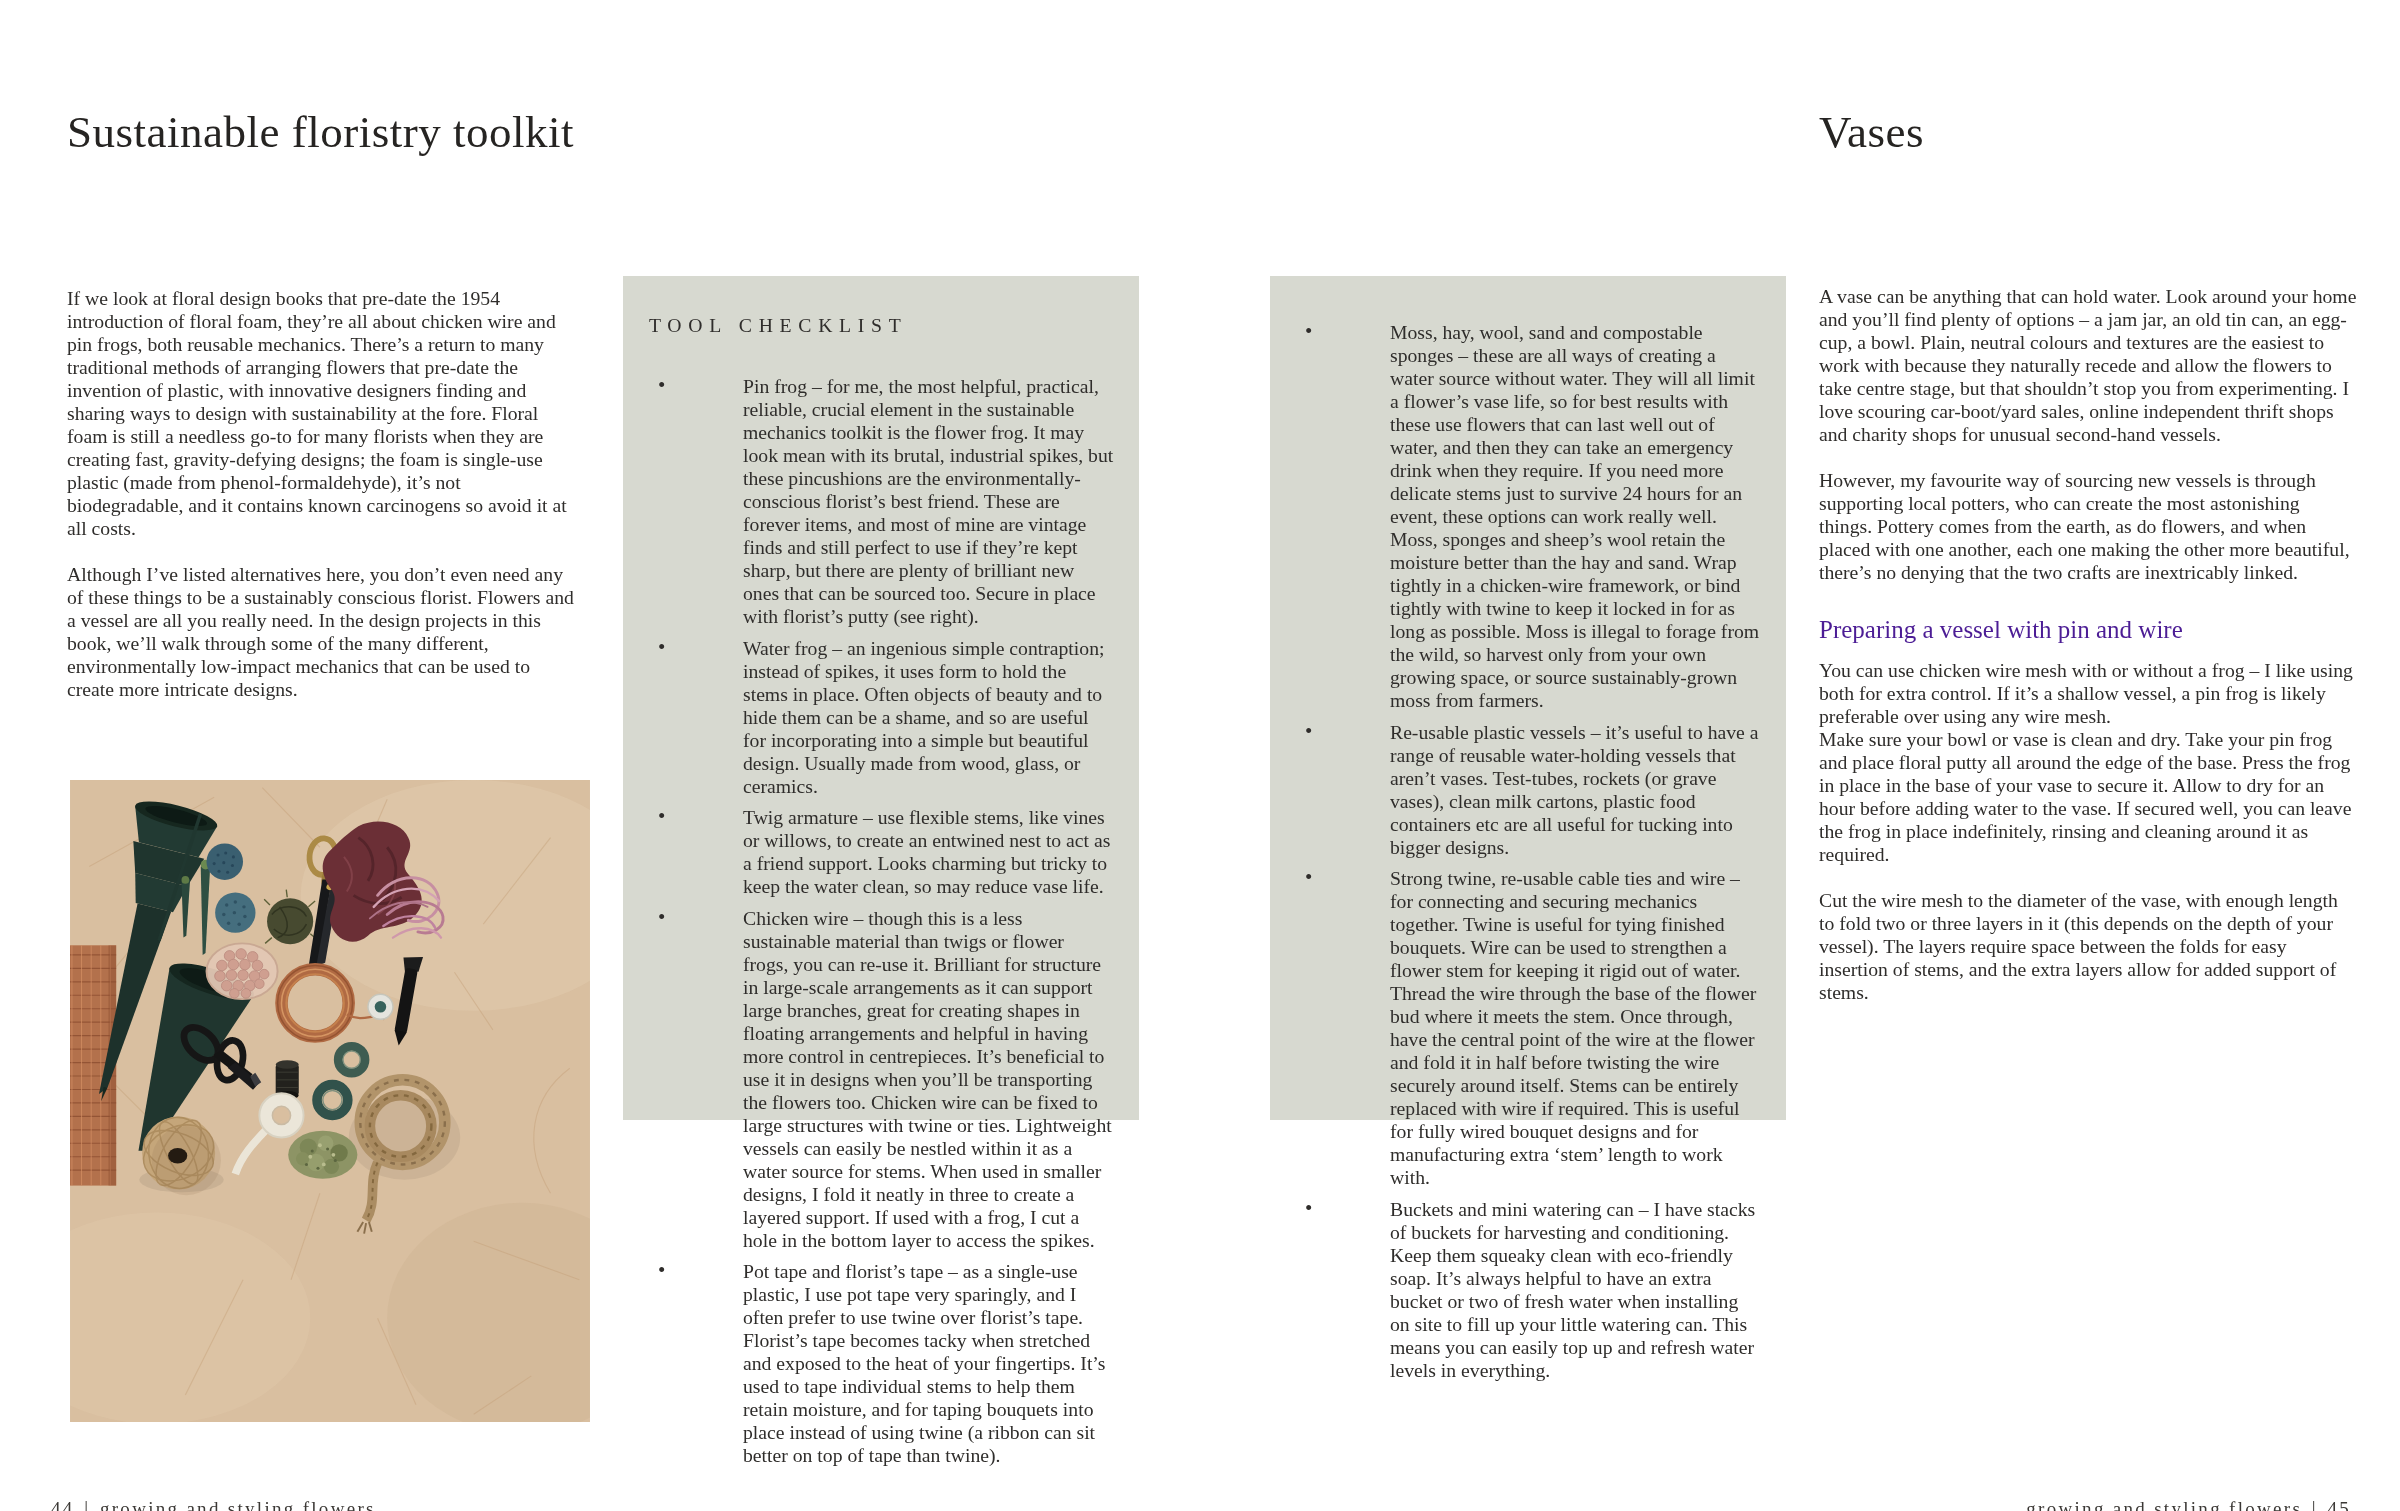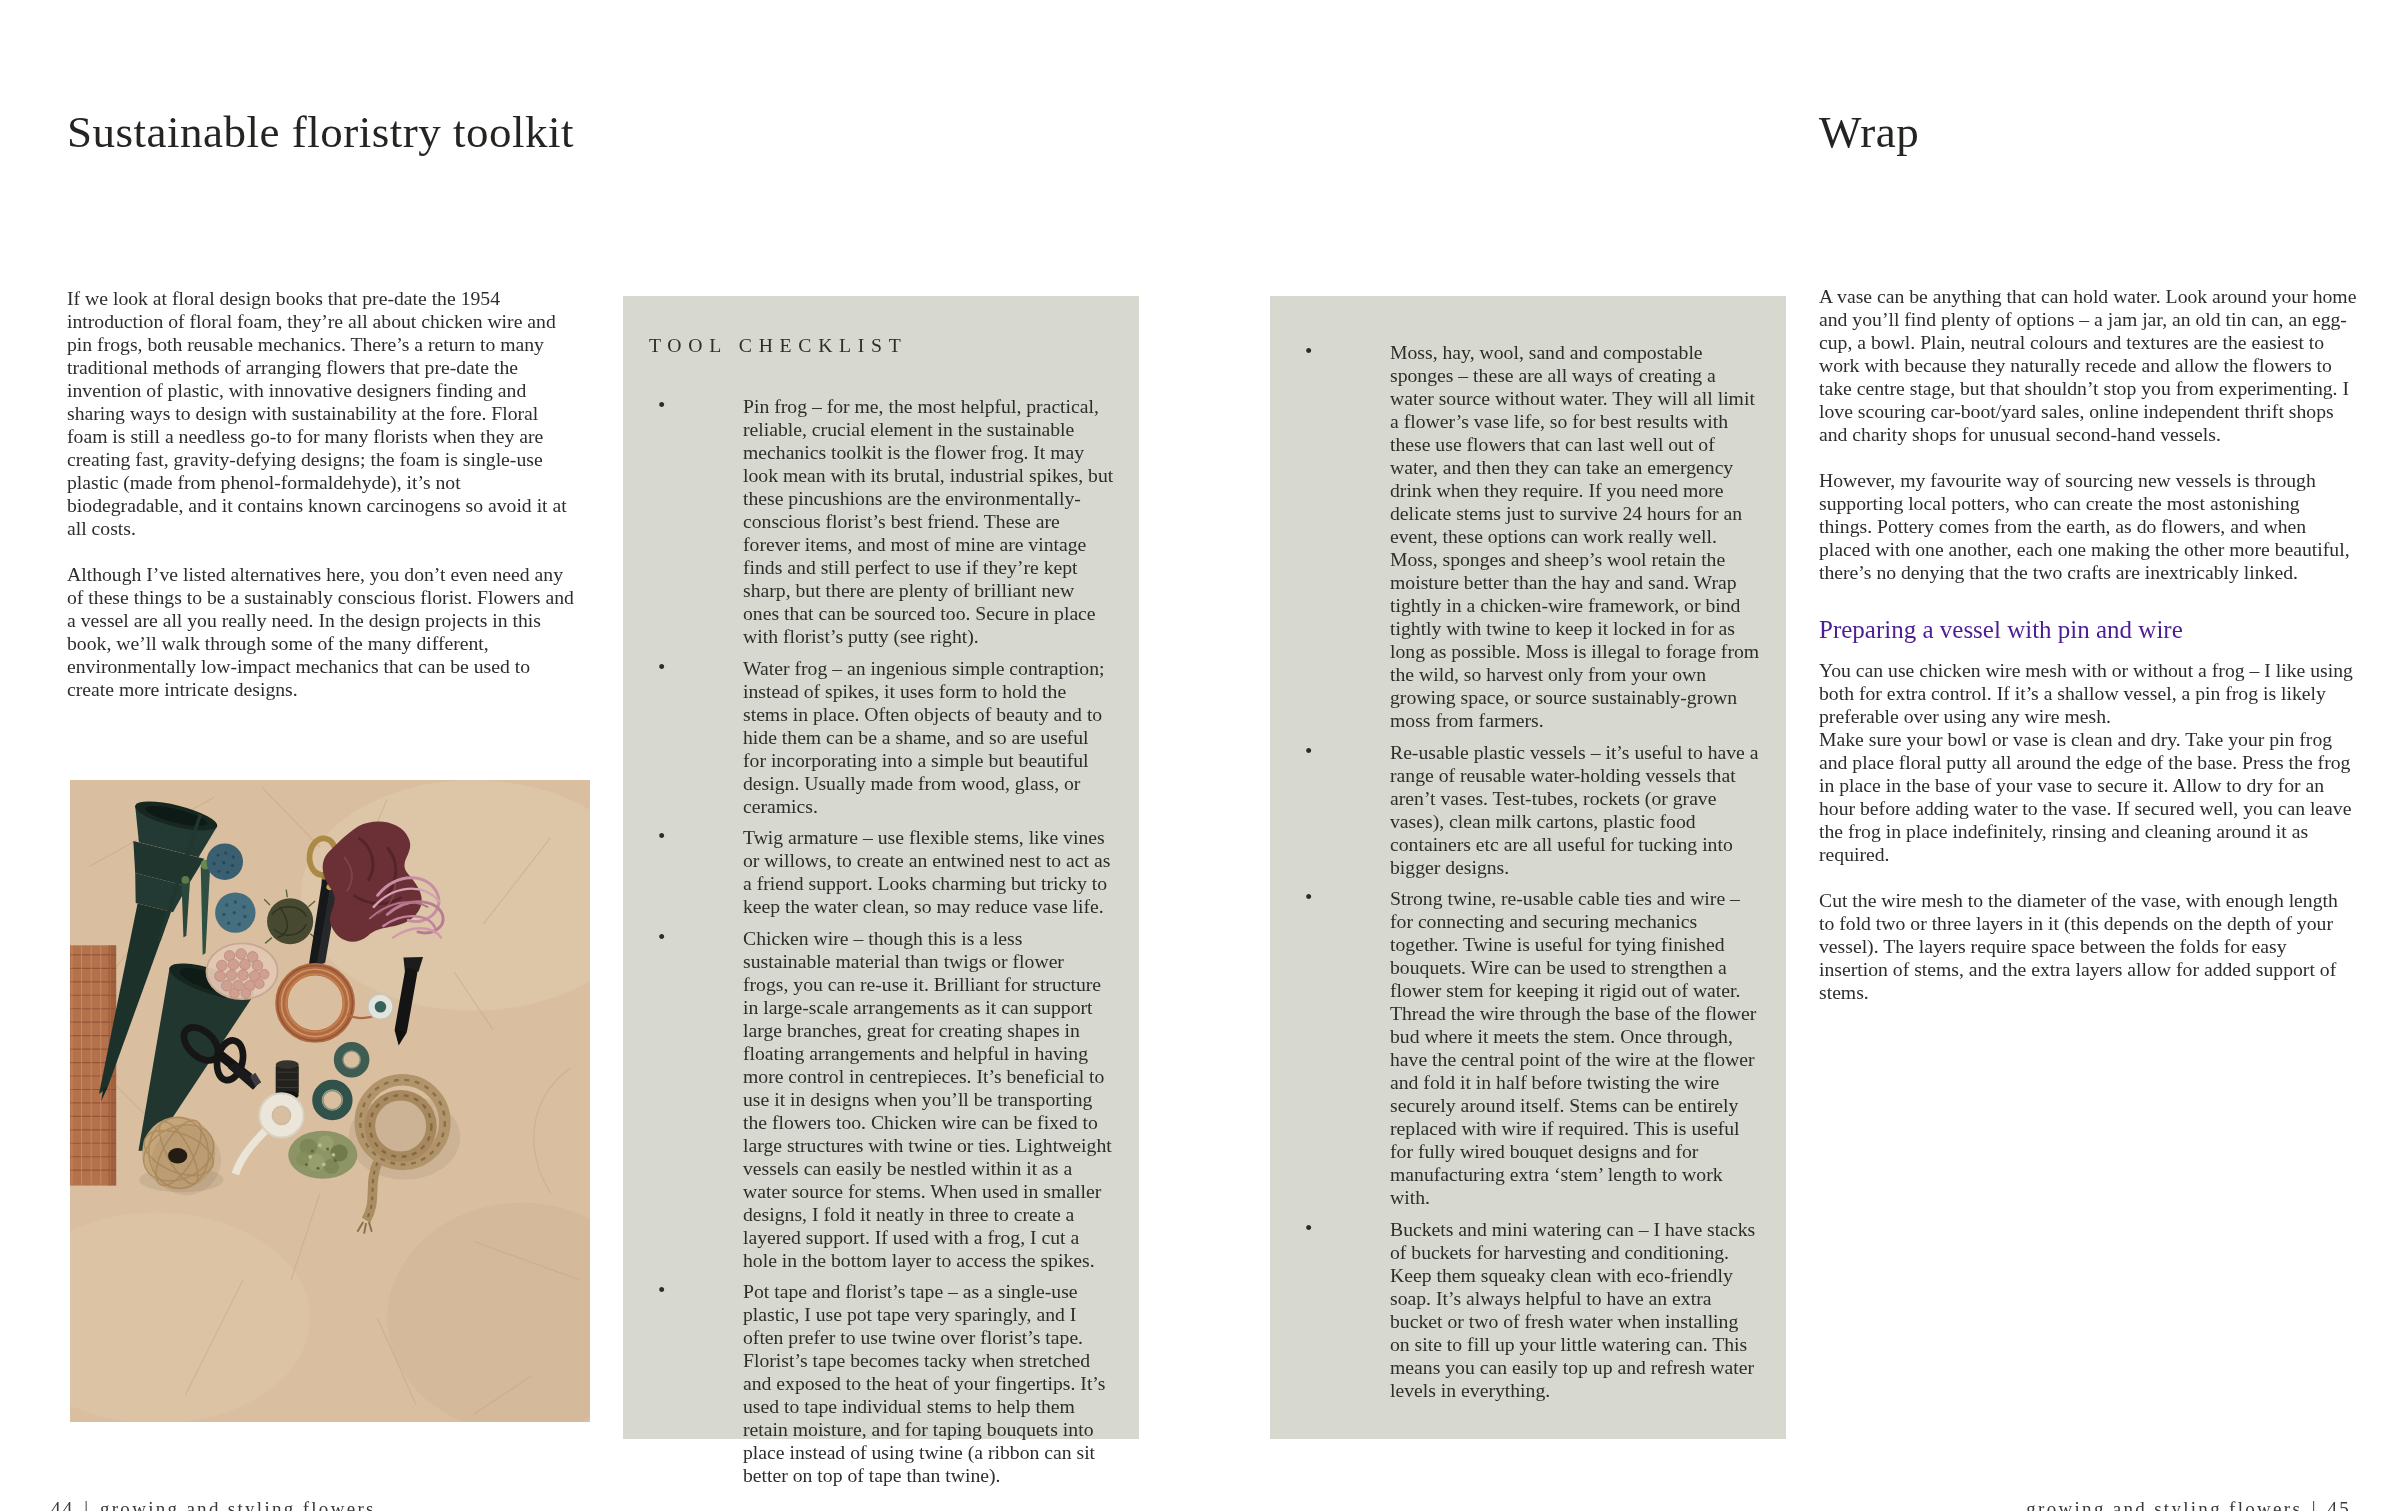--- a/index.html
+++ b/index.html
@@ -18,21 +18,21 @@
 
   .text-col { position:absolute; font-size:19.7px; line-height:23px; }
   #col-left { left:67px; top:287px; width:511px; }
   #col-right { left:1819px; top:285px; width:538px; }
 
   .sec-heading { font-size:25.5px; font-weight:normal; color:#242220; line-height:31px; margin-bottom:2.9px; }
   .sub-heading { font-size:25px; font-weight:normal; color:#4c1d95; line-height:35px; margin:28px 0 11.5px 0; }
   .text-col p + p { margin-top:23px; }
 
   .gray-box {
-    position:absolute; top:296px; width:516px; height:1143px;
+    position:absolute; top:276px; width:516px; height:844px;
     background:#d7d9d0;
   }
   #box1 { left:623px; }
   #box2 { left:1270px; }
 
   .checklist-heading {
     font-size:19.7px; letter-spacing:6.7px; color:#2f2d2b; font-weight:normal;
     margin:38px 0 0 26px;
   }
   ul.checklist { list-style:none; }
@@ -363,21 +363,21 @@
 
 <section class="gray-box" id="box2">
   <ul class="checklist">
       <li class="check-item">Moss, hay, wool, sand and compostable sponges – these are all ways of creating a water source without water. They will all limit a flower’s vase life, so for best results with these use flowers that can last well out of water, and then they can take an emergency drink when they require. If you need more delicate stems just to survive 24 hours for an event, these options can work really well. Moss, sponges and sheep’s wool retain the moisture better than the hay and sand. Wrap tightly in a chicken-wire framework, or bind tightly with twine to keep it locked in for as long as possible. Moss is illegal to forage from the wild, so harvest only from your own growing space, or source sustainably-grown moss from farmers.</li>
       <li class="check-item">Re-usable plastic vessels – it’s useful to have a range of reusable water-holding vessels that aren’t vases. Test-tubes, rockets (or grave vases), clean milk cartons, plastic food containers etc are all useful for tucking into bigger designs.</li>
       <li class="check-item">Strong twine, re-usable cable ties and wire – for connecting and securing mechanics together. Twine is useful for tying finished bouquets. Wire can be used to strengthen a flower stem for keeping it rigid out of water. Thread the wire through the base of the flower bud where it meets the stem. Once through, have the central point of the wire at the flower and fold it in half before twisting the wire securely around itself. Stems can be entirely replaced with wire if required. This is useful for fully wired bouquet designs and for manufacturing extra ‘stem’ length to work with.</li>
       <li class="check-item">Buckets and mini watering can – I have stacks of buckets for harvesting and conditioning. Keep them squeaky clean with eco-friendly soap. It’s always helpful to have an extra bucket or two of fresh water when installing on site to fill up your little watering can. This means you can easily top up and refresh water levels in everything.</li>
     </ul>
 </section>
 
-<h1 class="page-title" id="title-right">Wrap</h1>
+<h1 class="page-title" id="title-right">Vases</h1>
 
 <div class="text-col" id="col-right">
   <p>A vase can be anything that can hold water. Look around your home and you’ll find plenty of options – a jam jar, an old tin can, an egg-cup, a bowl. Plain, neutral colours and textures are the easiest to work with because they naturally recede and allow the flowers to take centre stage, but that shouldn’t stop you from experimenting. I love scouring car-boot/yard sales, online independent thrift shops and charity shops for unusual second-hand vessels.</p>
   <p>However, my favourite way of sourcing new vessels is through supporting local potters, who can create the most astonishing things. Pottery comes from the earth, as do flowers, and when placed with one another, each one making the other more beautiful, there’s no denying that the two crafts are inextricably linked.</p>
   <h2 class="sub-heading">Preparing a vessel with pin and wire</h2>
   <p>You can use chicken wire mesh with or without a frog – I like using both for extra control. If it’s a shallow vessel, a pin frog is likely preferable over using any wire mesh.</p>
   <p style="margin-top:0;">Make sure your bowl or vase is clean and dry. Take your pin frog and place floral putty all around the edge of the base. Press the frog in place in the base of your vase to secure it. Allow to dry for an hour before adding water to the vase. If secured well, you can leave the frog in place indefinitely, rinsing and cleaning around it as required.</p>
   <p>Cut the wire mesh to the diameter of the vase, with enough length to fold two or three layers in it (this depends on the depth of your vessel). The layers require space between the folds for easy insertion of stems, and the extra layers allow for added support of stems.</p>
 </div>
 

